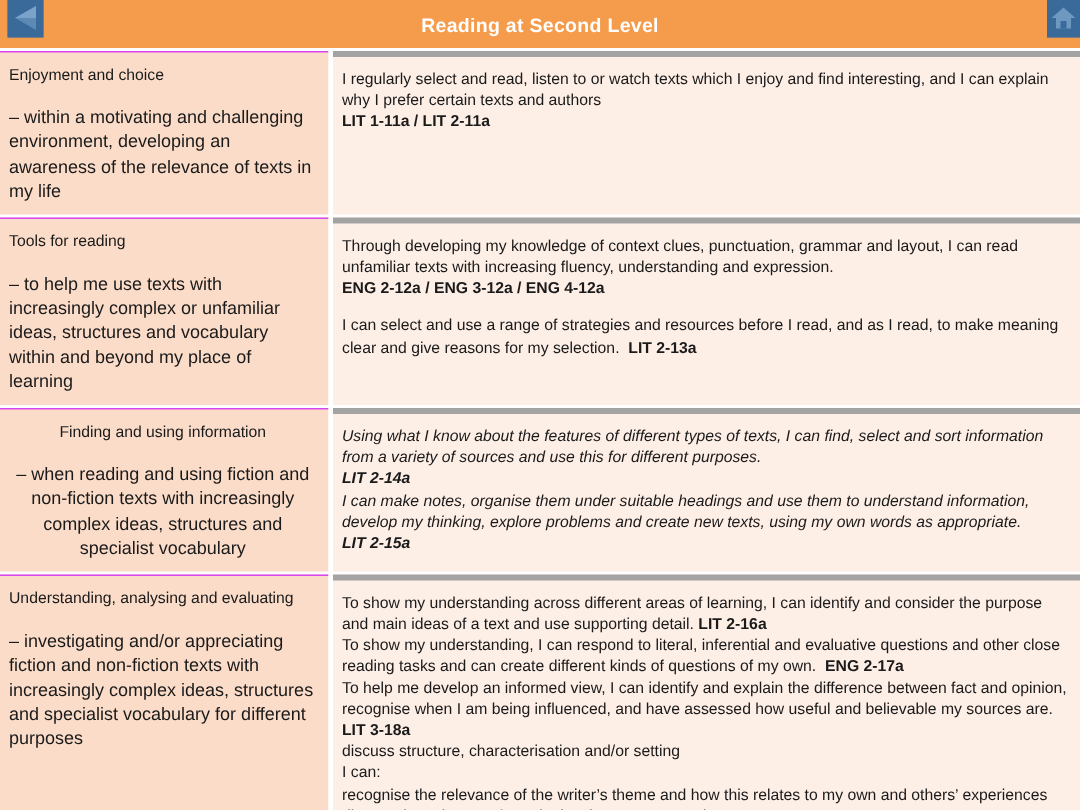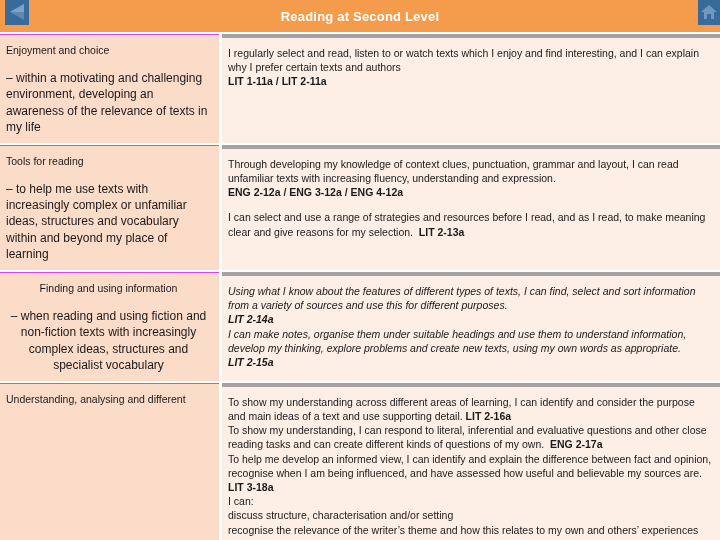--- a/index.html
+++ b/index.html
@@ -180,28 +180,29 @@
       </div>
       <div class="gap"></div>
       <div class="cell cell-right">
         <p class="para italic tight"><span>Using what I know about the features of different types of texts, I can find, select and sort information from a variety of sources and use this for different purposes.</span><br><span class="code">LIT 2-14a</span></p>
         <p class="para italic"><span>I can make notes, organise them under suitable headings and use them to understand information, develop my thinking, explore problems and create new texts, using my own words as appropriate.</span><br><span class="code">LIT 2-15a</span></p>
       </div>
     </div>
 
     <div class="row">
       <div class="cell cell-left r4-left">
-        <p class="cell-title">Understanding, analysing and different</p>
+        <p class="cell-title">Understanding, analysing and evaluating</p>
+        <p class="cell-desc">– investigating and/or appreciating fiction and non-fiction texts with increasingly complex ideas, structures and specialist vocabulary for different purposes</p>
       </div>
       <div class="gap"></div>
       <div class="cell cell-right">
         <p class="para tight"><span>To show my understanding across different areas of learning, I can identify and consider the purpose and main ideas of a text and use supporting detail.</span> <span class="code">LIT 2-16a</span></p>
         <p class="para tight"><span>To show my understanding, I can respond to literal, inferential and evaluative questions and other close reading tasks and can create different kinds of questions of my own.</span>&nbsp; <span class="code">ENG 2-17a</span></p>
         <p class="para tight"><span>To help me develop an informed view, I can identify and explain the difference between fact and opinion, recognise when I am being influenced, and have assessed how useful and believable my sources are.</span>&nbsp; <span class="code">LIT 3-18a</span></p>
+        <p class="para tight">discuss structure, characterisation and/or setting</p>
         <p class="para tight">I can:</p>
-        <p class="para tight">discuss structure, characterisation and/or setting</p>
         <p class="para tight">recognise the relevance of the writer’s theme and how this relates to my own and others’ experiences</p>
         <p class="para tight"><span>discuss the writer’s style and other features appropriate to genre</span> <span class="code">ENG 2-19a</span></p>
       </div>
     </div>
 
   </div>
 </div>
 
 </body></html>

